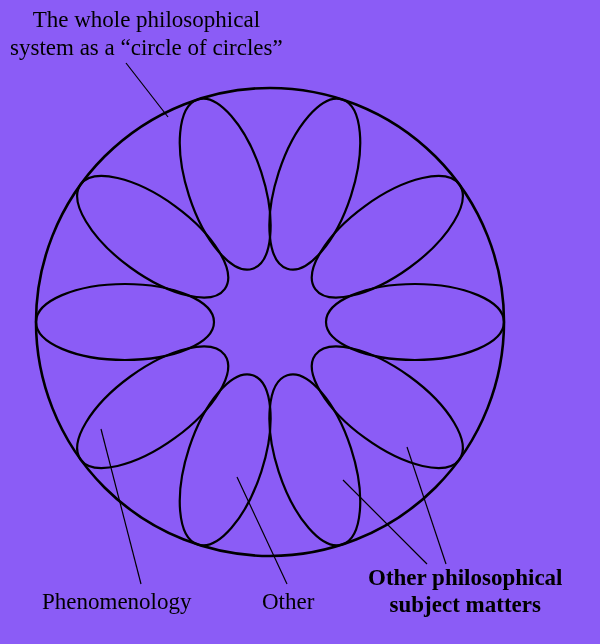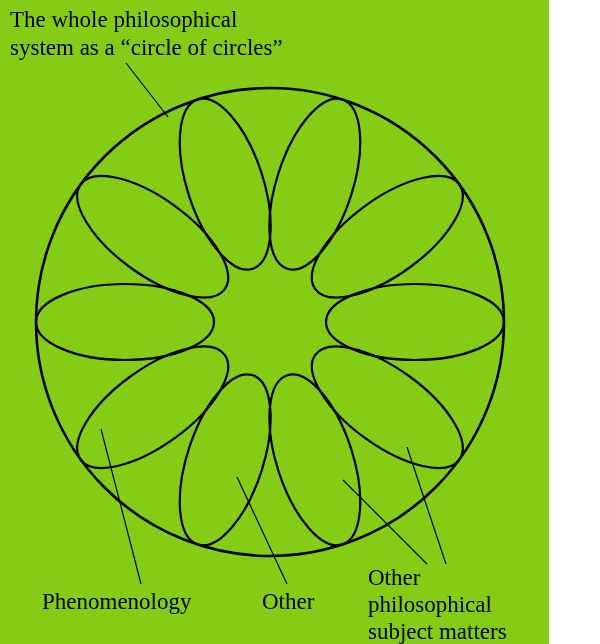--- a/index.html
+++ b/index.html
@@ -2,25 +2,26 @@
 <html><head>
 <meta charset="utf-8">
 <style>
   html, body {
     margin: 0;
     padding: 0;
     background: #ffffff;
   }
   .page {
     position: relative;
-    width: 549px;
+    width: 600px;
     height: 644px;
-    background: #84cc16;
+    background: #8b5cf6;
     font-family: "Liberation Serif", serif;
     overflow: hidden;
+    text-align: center;
   }
   .diagram-svg {
     position: absolute;
     left: 0;
     top: 0;
   }
   .label {
     position: absolute;
     color: #000000;
     white-space: pre-line;
@@ -36,20 +37,21 @@
     top: 588px;
   }
   .label.logic {
     left: 262px;
     top: 588px;
   }
   .label.other {
     left: 368px;
     top: 564px;
     line-height: 27px;
+    font-weight: bold;
   }
 </style>
 </head>
 <body>
 
 <div class="page">
 
   <svg class="diagram-svg" width="600" height="644" viewBox="0 0 600 644">
       <circle cx="270" cy="322" r="234" fill="none" stroke="#000000" stroke-width="2.6"></circle>
       <ellipse cx="415" cy="322" rx="89" ry="38" transform="rotate(0 415 322)" fill="none" stroke="#000000" stroke-width="2.2"></ellipse>

